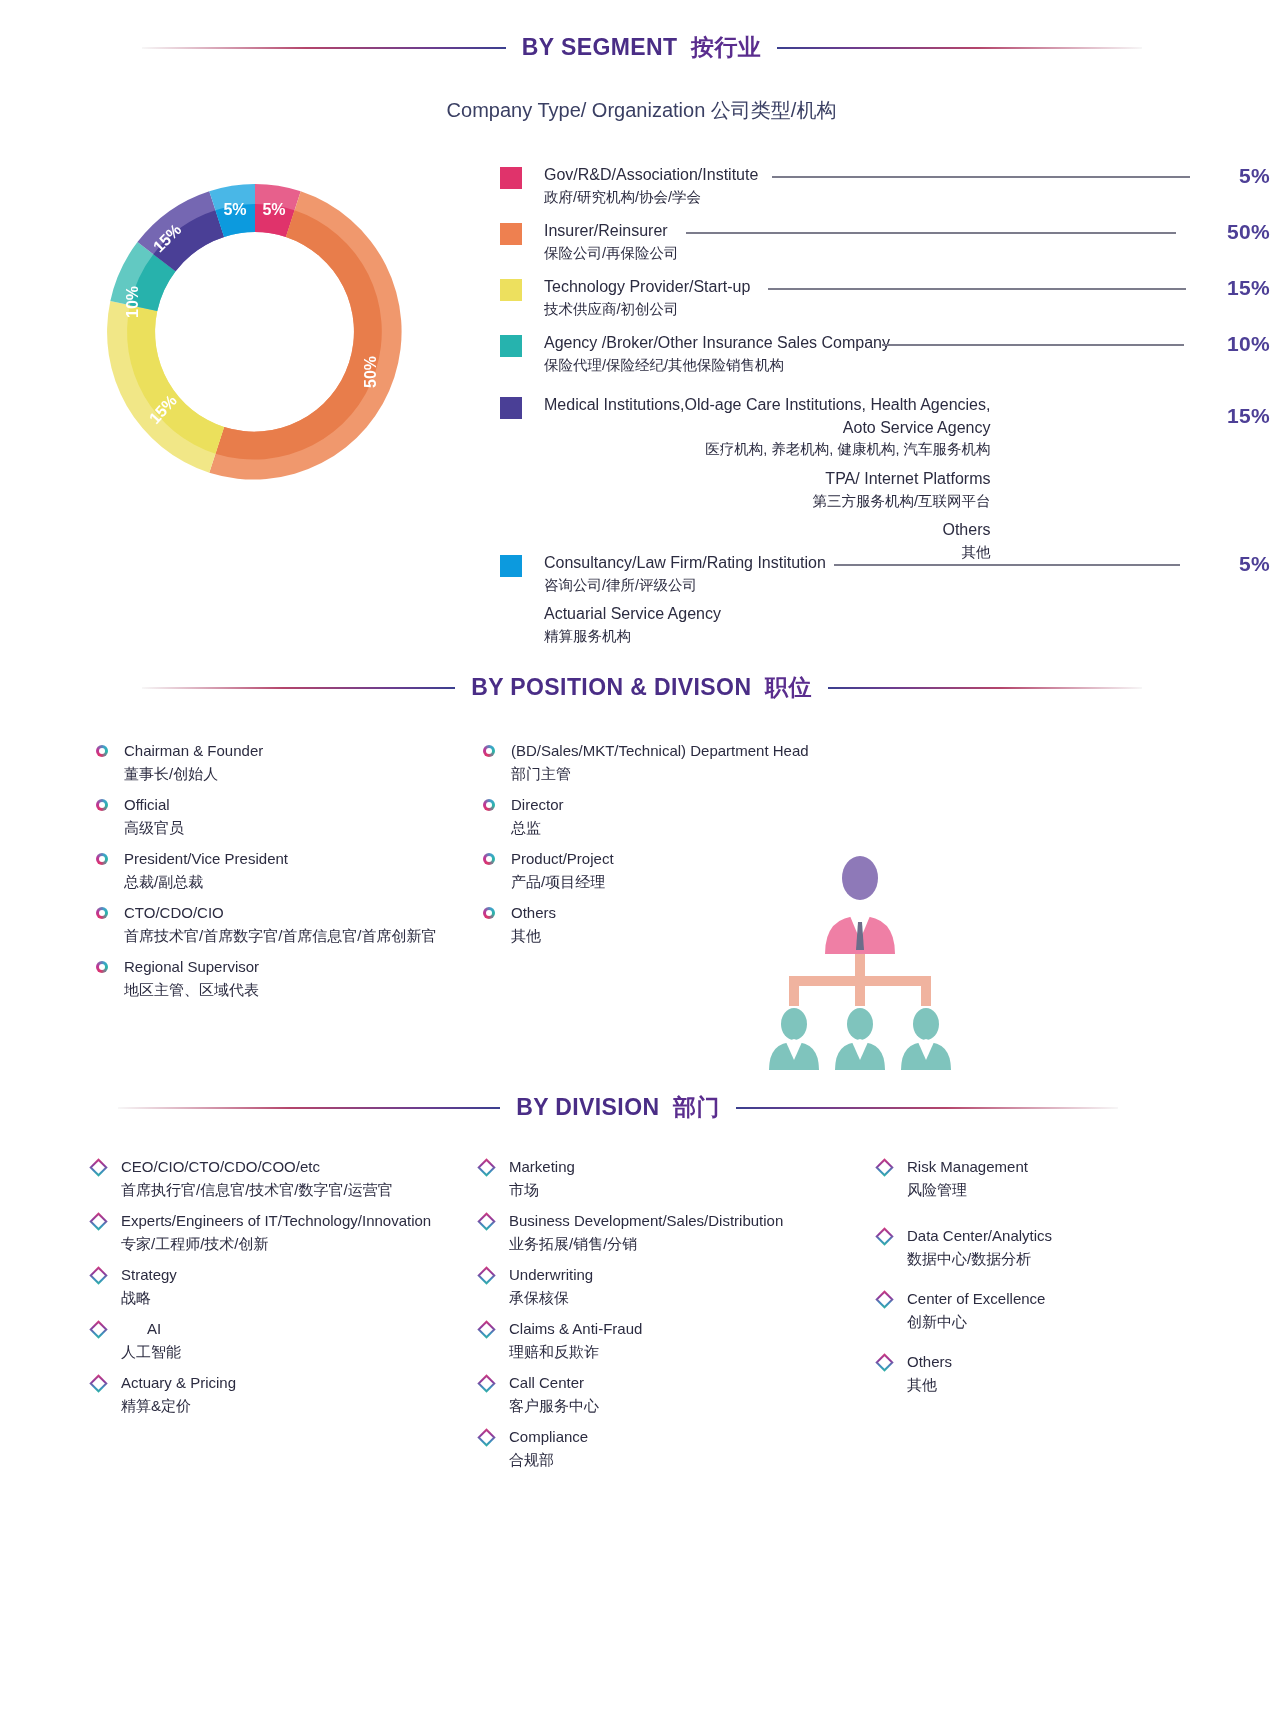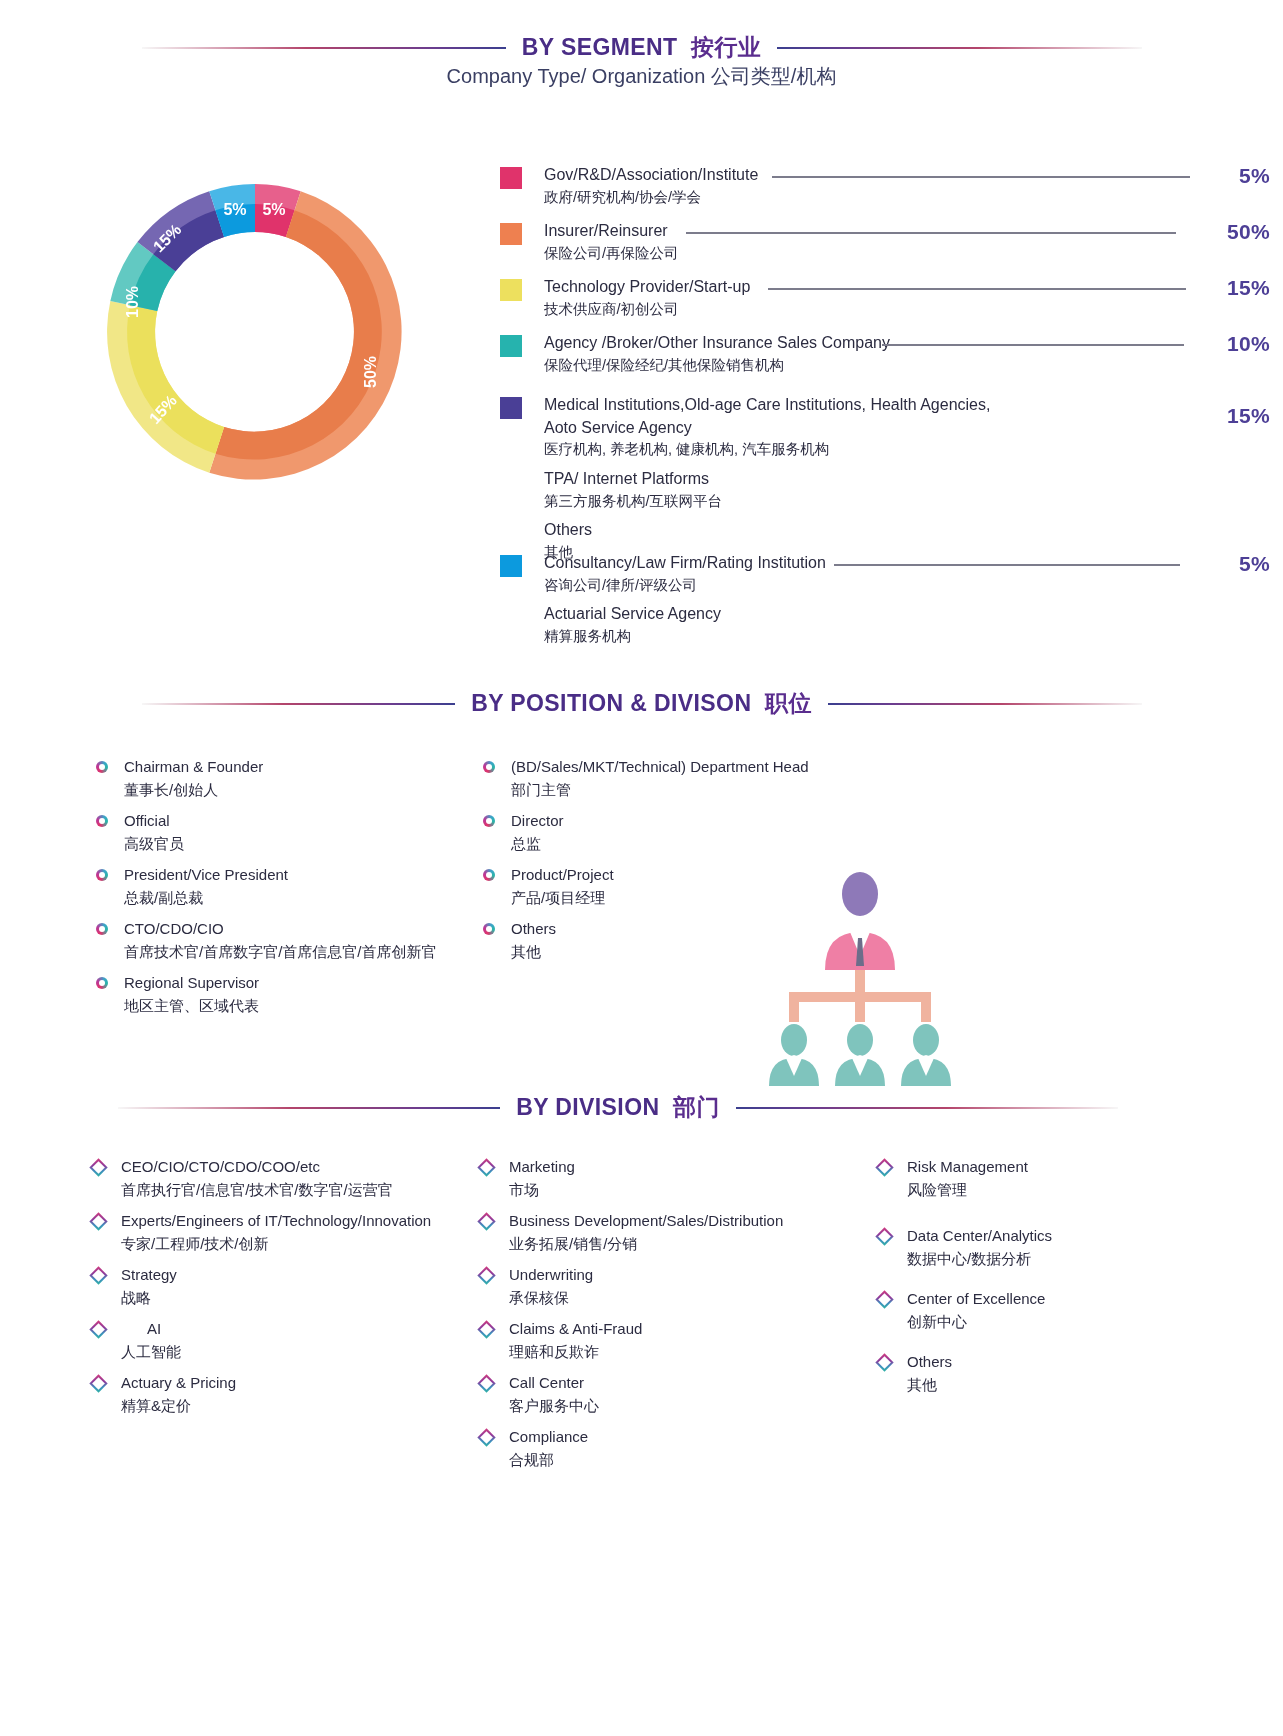--- a/index.html
+++ b/index.html
@@ -27,42 +27,42 @@
   }
   .section-title{
     padding:0 16px; white-space:nowrap;
     font-size:23px; letter-spacing:.4px;
     color:#4a2d86; font-weight:700;
   }
   .section-title .cn{ color:#5a2d8e; }
 
   .subtitle{
     text-align:center; font-size:20px; color:#3a3f63;
-    font-weight:400;
+    margin-top:34px; font-weight:400;
   }
 
   
   #segment-block{ position:absolute; left:0; top:32px; width:1283px; }
   #donut-wrap{ position:absolute; left:95px; top:140px; width:320px; height:320px; }
 
   .legend{ position:absolute; left:500px; top:132px; width:770px; }
   .legend-row{ display:flex; align-items:flex-start; margin-bottom:10px; position:relative; }
   .swatch{ width:22px; height:22px; flex:0 0 22px; margin-top:3px; }
   .legend-text{ margin-left:22px; }
   .legend-en{ font-size:16px; color:#2b2b40; line-height:1.42; white-space:nowrap; }
   .legend-cn{ font-size:14.5px; color:#2b2b40; line-height:1.42; white-space:nowrap; }
   .leader{ position:absolute; height:2px; background:#7c7c8c; top:12px; }
   .pct{
     position:absolute; right:0; top:0px;
     font-size:21px; font-weight:700; color:#4d3f96; letter-spacing:.3px;
   }
   .sub-line{ margin-top:8px; }
 
   
-  #position-block{ position:absolute; left:0; top:688px; width:1283px; }
+  #position-block{ position:absolute; left:0; top:672px; width:1283px; }
   .col-list{ position:absolute; }
   .li{ display:flex; align-items:flex-start; margin-bottom:9px; }
   .bullet-ring{
     width:12px;height:12px;flex:0 0 12px;margin-top:5px;border-radius:50%;
     background:conic-gradient(from 200deg,#e0336b 0deg,#b8399a 90deg,#3aa6c9 190deg,#2bb5a8 260deg,#e0336b 360deg);
     position:relative;
   }
   .bullet-ring::after{
     content:""; position:absolute; left:3px; top:3px; width:6px; height:6px;
     border-radius:50%; background:#fff;
@@ -168,21 +168,21 @@
     <div class="legend-row" style="height:52px;">
       <span class="swatch" style="background:#26b3ae"></span>
       <span class="legend-text">
         <div class="legend-en">Agency /Broker/Other Insurance Sales Company</div>
         <div class="legend-cn">保险代理/保险经纪/其他保险销售机构</div>
       </span>
       <span class="leader" style="left:382px;right:86px;"></span>
       <span class="pct">10%</span>
     </div>
 
-    <div class="legend-row" style="height:148px;">
+    <div class="legend-row" style="height:148px;text-align:right;">
       <span class="swatch" style="background:#4a3f96"></span>
       <span class="legend-text">
         <div class="legend-en">Medical Institutions,Old-age Care Institutions, Health Agencies,</div>
         <div class="legend-en">Aoto Service Agency</div>
         <div class="legend-cn">医疗机构, 养老机构, 健康机构, 汽车服务机构</div>
         <div class="sub-line">
           <div class="legend-en">TPA/ Internet Platforms</div>
           <div class="legend-cn">第三方服务机构/互联网平台</div>
         </div>
         <div class="sub-line">

